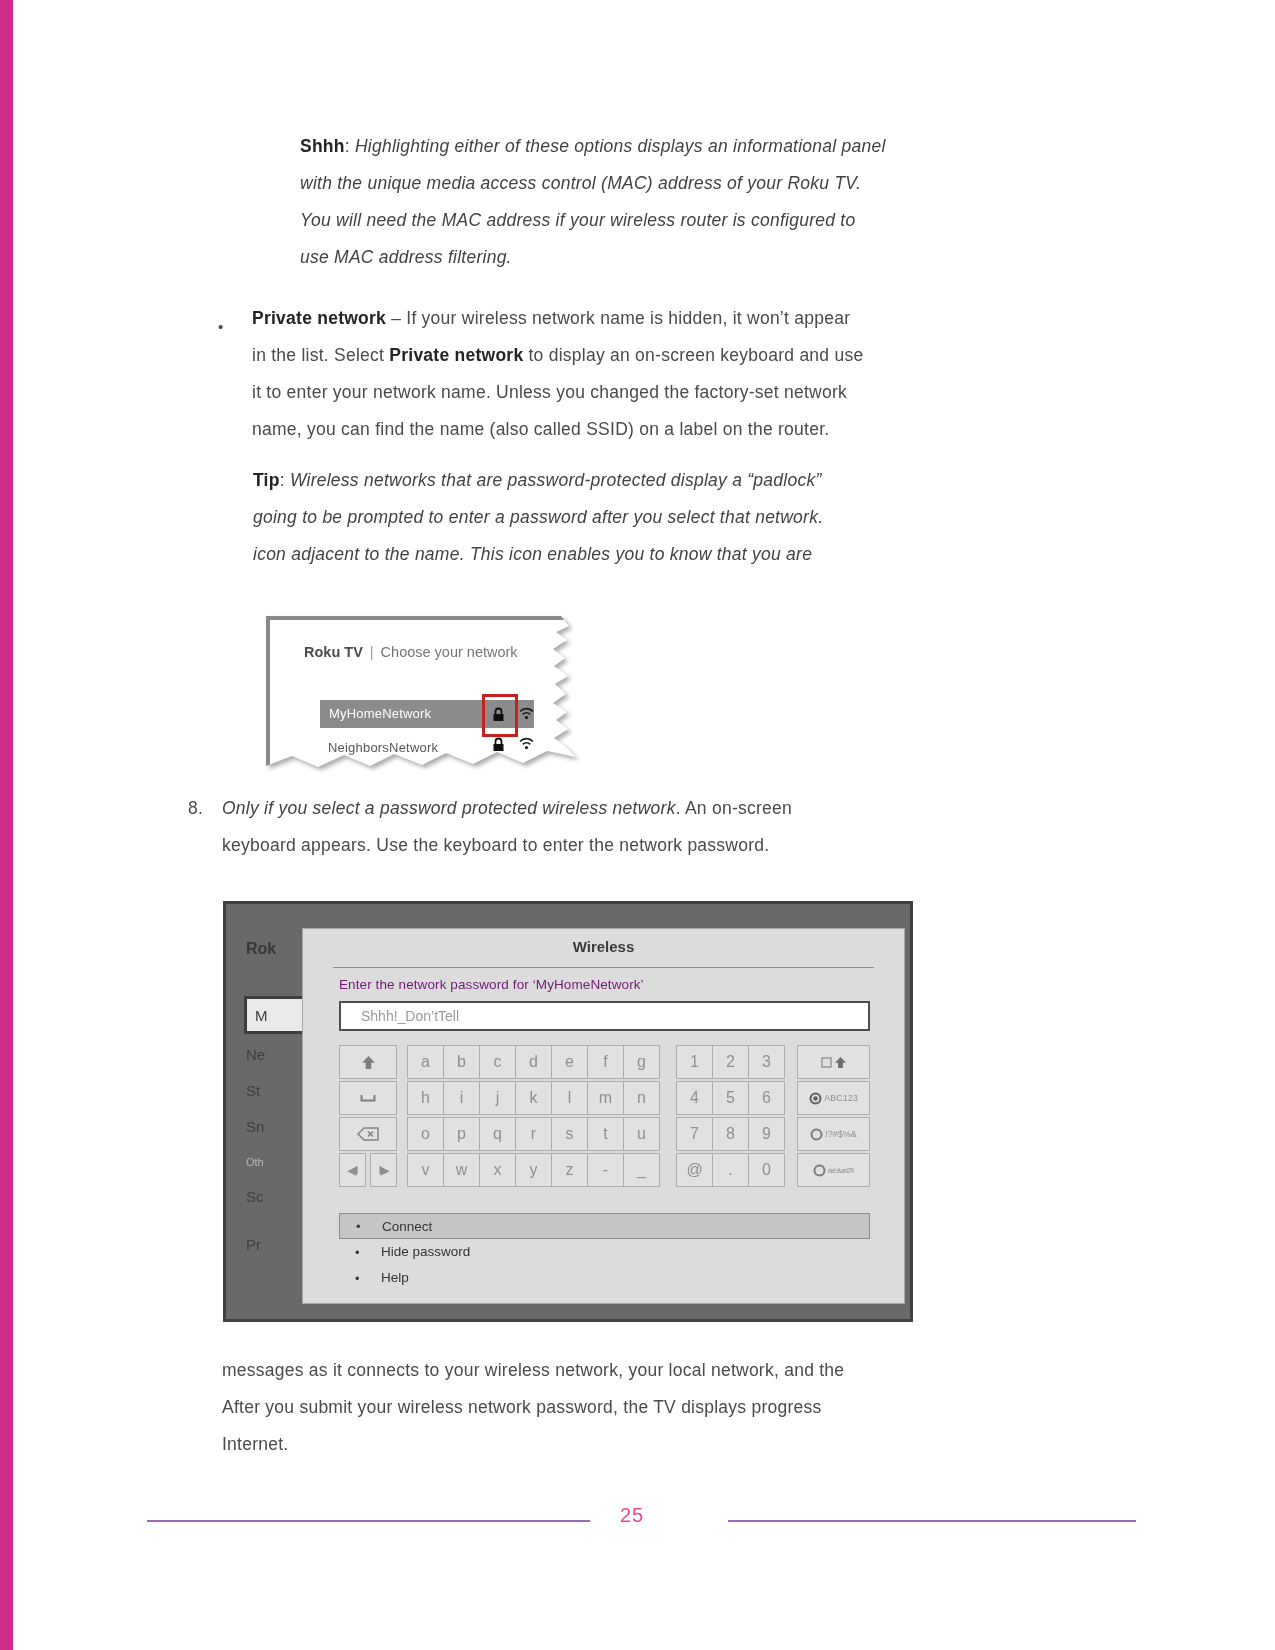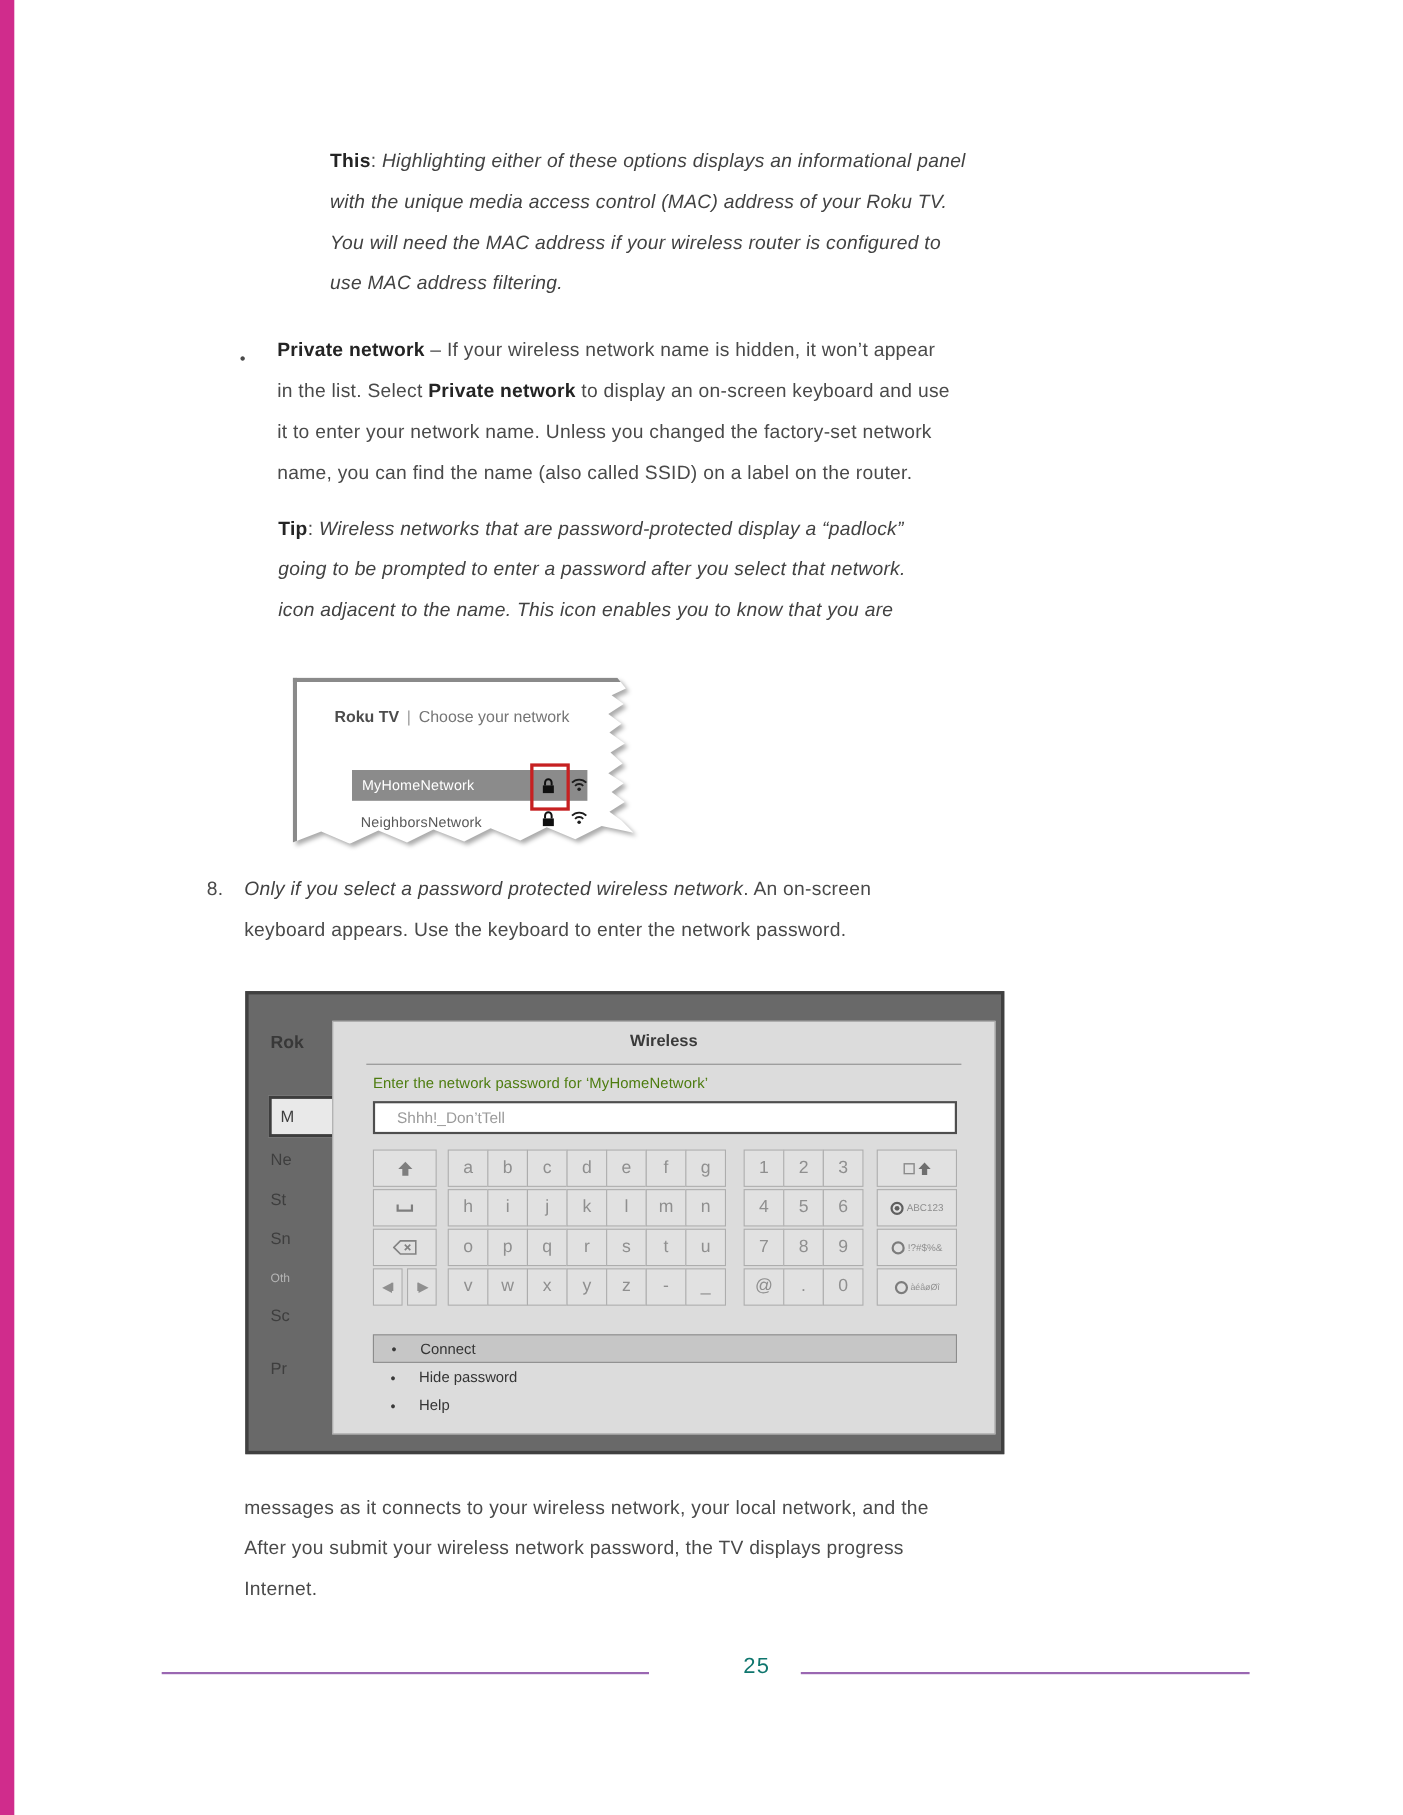--- a/index.html
+++ b/index.html
@@ -38,51 +38,51 @@
   .strip-item{position:absolute;left:20px;color:#3e3e3e;font-size:15px;white-space:nowrap}
   .strip-logo{font-weight:bold;font-size:16px;color:#383838}
   .strip-mbox{position:absolute;left:18px;top:92px;width:62px;height:38px;background:#e9e9e9;
               border:3px solid #3d3d3d;box-sizing:border-box;color:#3d3d3d;font-size:15px;
               display:flex;align-items:center;padding-left:8px}
   .strip-dim{color:#b5b5b5;font-size:11px}
   .kb-panel{position:absolute;left:76px;top:24px;width:603px;height:376px;background:#dcdcdc;
             border:1px solid #a8a8a8;box-sizing:border-box;z-index:2}
   .kb-title{position:absolute;left:0;top:9px;width:100%;text-align:center;font-size:15px;font-weight:bold;color:#3a3a3a}
   .kb-rule{position:absolute;left:30px;right:30px;top:38px;border-top:1px solid #8f8f8f}
-  .kb-prompt{position:absolute;left:36px;top:48px;font-size:13.5px;color:#4d7c0f;letter-spacing:.1px}
+  .kb-prompt{position:absolute;left:36px;top:48px;font-size:13.5px;color:#701a75;letter-spacing:.1px}
   .kb-input{position:absolute;left:36px;top:72px;width:531px;height:30px;background:#fff;
             border:2px solid #4e4e4e;box-sizing:border-box;font-size:14px;color:#9a9a9a;
             line-height:26px;padding-left:20px;font-family:"Liberation Sans",sans-serif}
   .key{background:#e1e1e1;border:1px solid #adadad;box-sizing:border-box;color:#8f8f8f;
        display:flex;align-items:center;justify-content:center}
   .krow{position:absolute;display:flex}
   .cell{width:37px;height:34px;font-size:16px}
   .cell + .cell{margin-left:-1px}
   .skey{position:absolute;width:58px;height:34px}
   .halfkey{position:absolute;width:27px;height:34px;font-size:11px;font-weight:bold;letter-spacing:-1px}
   .mkey{position:absolute;left:494px;width:73px;height:34px;gap:2px;font-size:9px;letter-spacing:0}
   .mkey .mlabel{color:#8f8f8f}
   .menu-bullet{color:#3a3a3a;font-size:13px}
   .kb-connect{position:absolute;left:36px;top:284px;width:531px;height:26px;background:#c6c6c6;
               border:1px solid #8c8c8c;box-sizing:border-box}
   .kb-menu-label{font-size:13.5px;color:#343434}
 
   
   .footer-line{position:absolute;top:1520px;height:2px;background:#9a67b2}
-  .page-number{position:absolute;left:620px;top:1504px;width:80px;text-align:right;
-               font-size:20px;color:#0f766e;letter-spacing:1px}
+  .page-number{position:absolute;left:620px;top:1504px;width:80px;text-align:left;
+               font-size:20px;color:#ec4899;letter-spacing:1px}
 </style>
 </head>
 <body>
 
 <div class="page">
   <div class="accent-bar"></div>
 
   <div class="abs bodytxt" style="left:300px;top:128px">
-    <div class="ln"><span class="b">This</span><span>: </span><span class="it">Highlighting either of these options displays an informational panel</span></div>
+    <div class="ln"><span class="b">Shhh</span><span>: </span><span class="it">Highlighting either of these options displays an informational panel</span></div>
     <div class="ln it">with the unique media access control (MAC) address of your Roku TV.</div>
     <div class="ln it">You will need the MAC address if your wireless router is configured to</div>
     <div class="ln it">use MAC address filtering.</div>
   </div>
 
   <div class="abs bodytxt" style="left:218px;top:308px;font-size:15px">•</div>
   <div class="abs bodytxt" style="left:252px;top:300px">
     <div class="ln"><span class="b">Private network</span><span> – If your wireless network name is hidden, it won’t appear</span></div>
     <div class="ln"><span>in the list. Select </span><span class="b">Private network</span><span> to display an on-screen keyboard and use</span></div>
     <div class="ln">it to enter your network name. Unless you changed the factory-set network</div>

